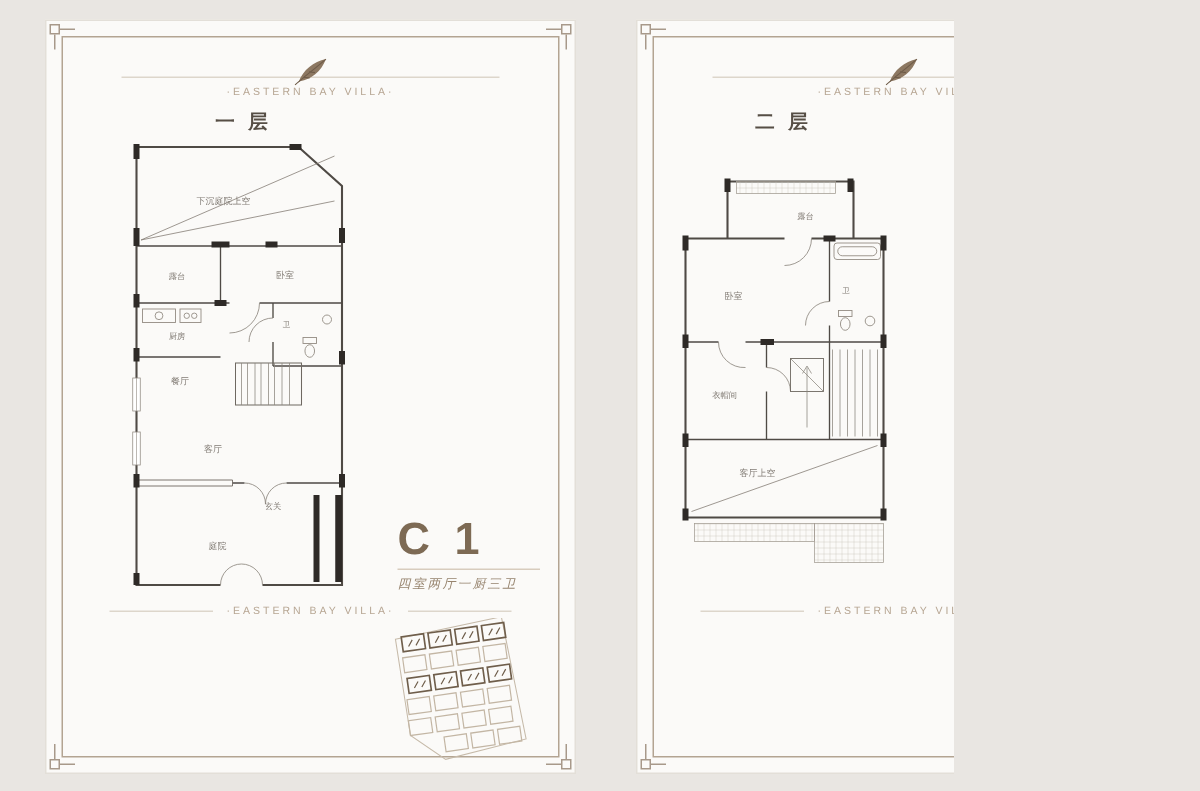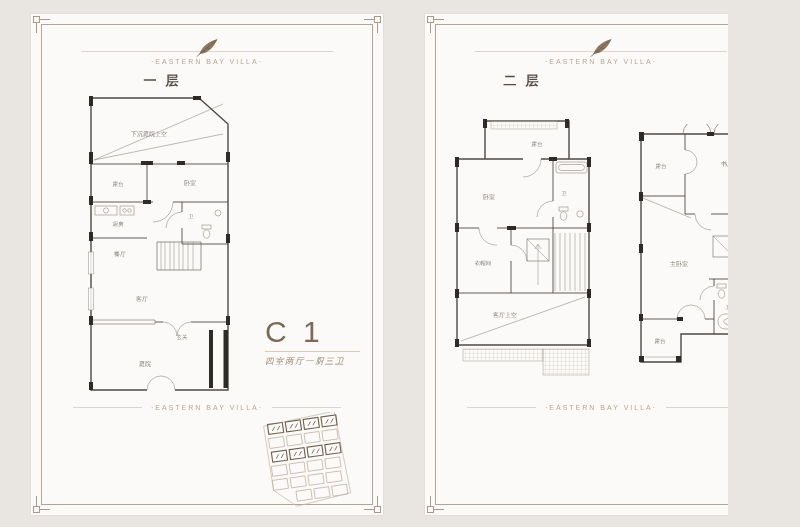--- a/index.html
+++ b/index.html
@@ -1,16 +1,16 @@
 <!DOCTYPE html>
 <html><head>
 <meta charset="utf-8">
 <style>
   html,body{margin:0;padding:0;background:#e9e6e2;font-family:"Liberation Sans",sans-serif;}
-  #stage{position:relative;width:728px;height:527px;background:#e9e6e2;overflow:hidden;}
+  #stage{position:relative;width:636px;height:527px;background:#e9e6e2;overflow:hidden;}
   .panel{position:absolute;top:13px;width:352px;height:501px;background:#fbfaf8;border:1px solid #e3dfd8;}
   .panel.left{left:30px}.panel.right{left:424px}
   .frame{position:absolute;inset:10px;border:1px solid #b3a492;pointer-events:none;}
   .corner{position:absolute;width:13px;height:13px;}
   .corner::after{content:"";position:absolute;width:5px;height:5px;border:1px solid #a8998a;background:#fbfaf8;}
   .corner.tl{top:5px;left:5px;border-top:1px solid #a8998a;border-left:1px solid #a8998a;}
   .corner.tl::after{top:-4px;left:-4px;}
   .corner.tr{top:5px;right:5px;border-top:1px solid #a8998a;border-right:1px solid #a8998a;}
   .corner.tr::after{top:-4px;right:-4px;}
   .corner.bl{bottom:5px;left:5px;border-bottom:1px solid #a8998a;border-left:1px solid #a8998a;}
@@ -19,21 +19,21 @@
   .corner.br::after{bottom:-4px;right:-4px;}
   .orn-line{position:absolute;left:50px;right:50px;top:37px;height:1px;background:#ddd6cb;}
   .leaf{position:absolute;left:50%;top:21px;transform:translateX(-50%) rotate(8deg);}
   .tagline{position:absolute;top:44px;left:0;right:0;text-align:center;font-size:7px;letter-spacing:2px;color:#b7a693;}
   .floor-title{position:absolute;font-size:13px;font-weight:600;color:#564e45;letter-spacing:9px;text-align:center;text-indent:9px;}
   .footer{position:absolute;top:390px;left:42px;right:42px;display:flex;align-items:center;gap:9px;}
   .fline{flex:1;height:1px;background:#ddd6cb;}
   .footer .tagtext{font-size:7px;letter-spacing:2px;color:#b7a693;white-space:nowrap;}
   .plan{position:absolute;}
   .unit-block{position:absolute;left:234px;top:303px;width:110px;}
-  .unit-name{font-size:30px;font-weight:400;color:#7d6a54;letter-spacing:4px;line-height:1;}
+  .unit-name{font-size:30px;font-weight:700;color:#7d6a54;letter-spacing:4px;line-height:1;margin-top:28px;}
   .unit-area{margin-top:7px;color:#97846e;display:flex;align-items:baseline;}
   .unit-area .al{font-size:8px;}
   .unit-area .av{font-size:16px;letter-spacing:.5px;}
   .unit-div{width:95px;height:1px;background:#d8ccbd;margin:4px 0 4px 0;}
   .unit-config{font-size:8.5px;letter-spacing:1.5px;color:#97846e;font-style:italic;}
   .siteplan{position:absolute;left:222px;top:398px;}
   svg text{font-family:"Liberation Sans",sans-serif;fill:#827c75;}
 </style>
 </head>
 <body>

